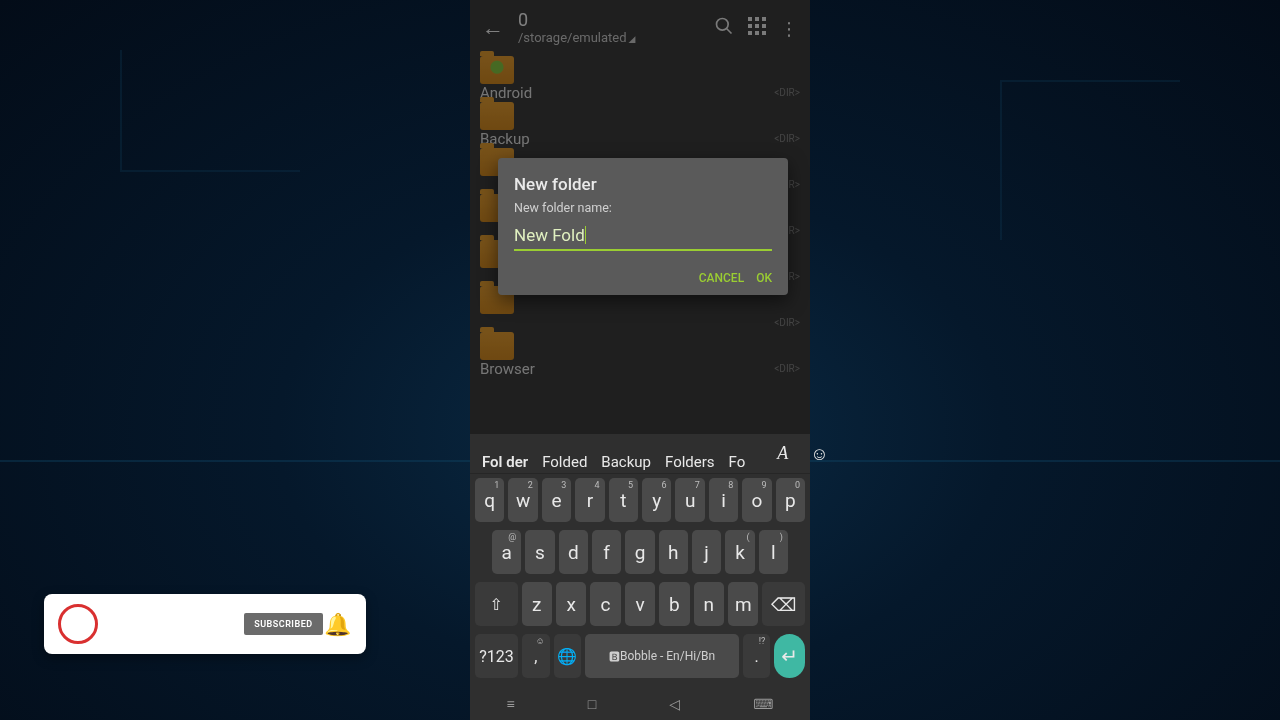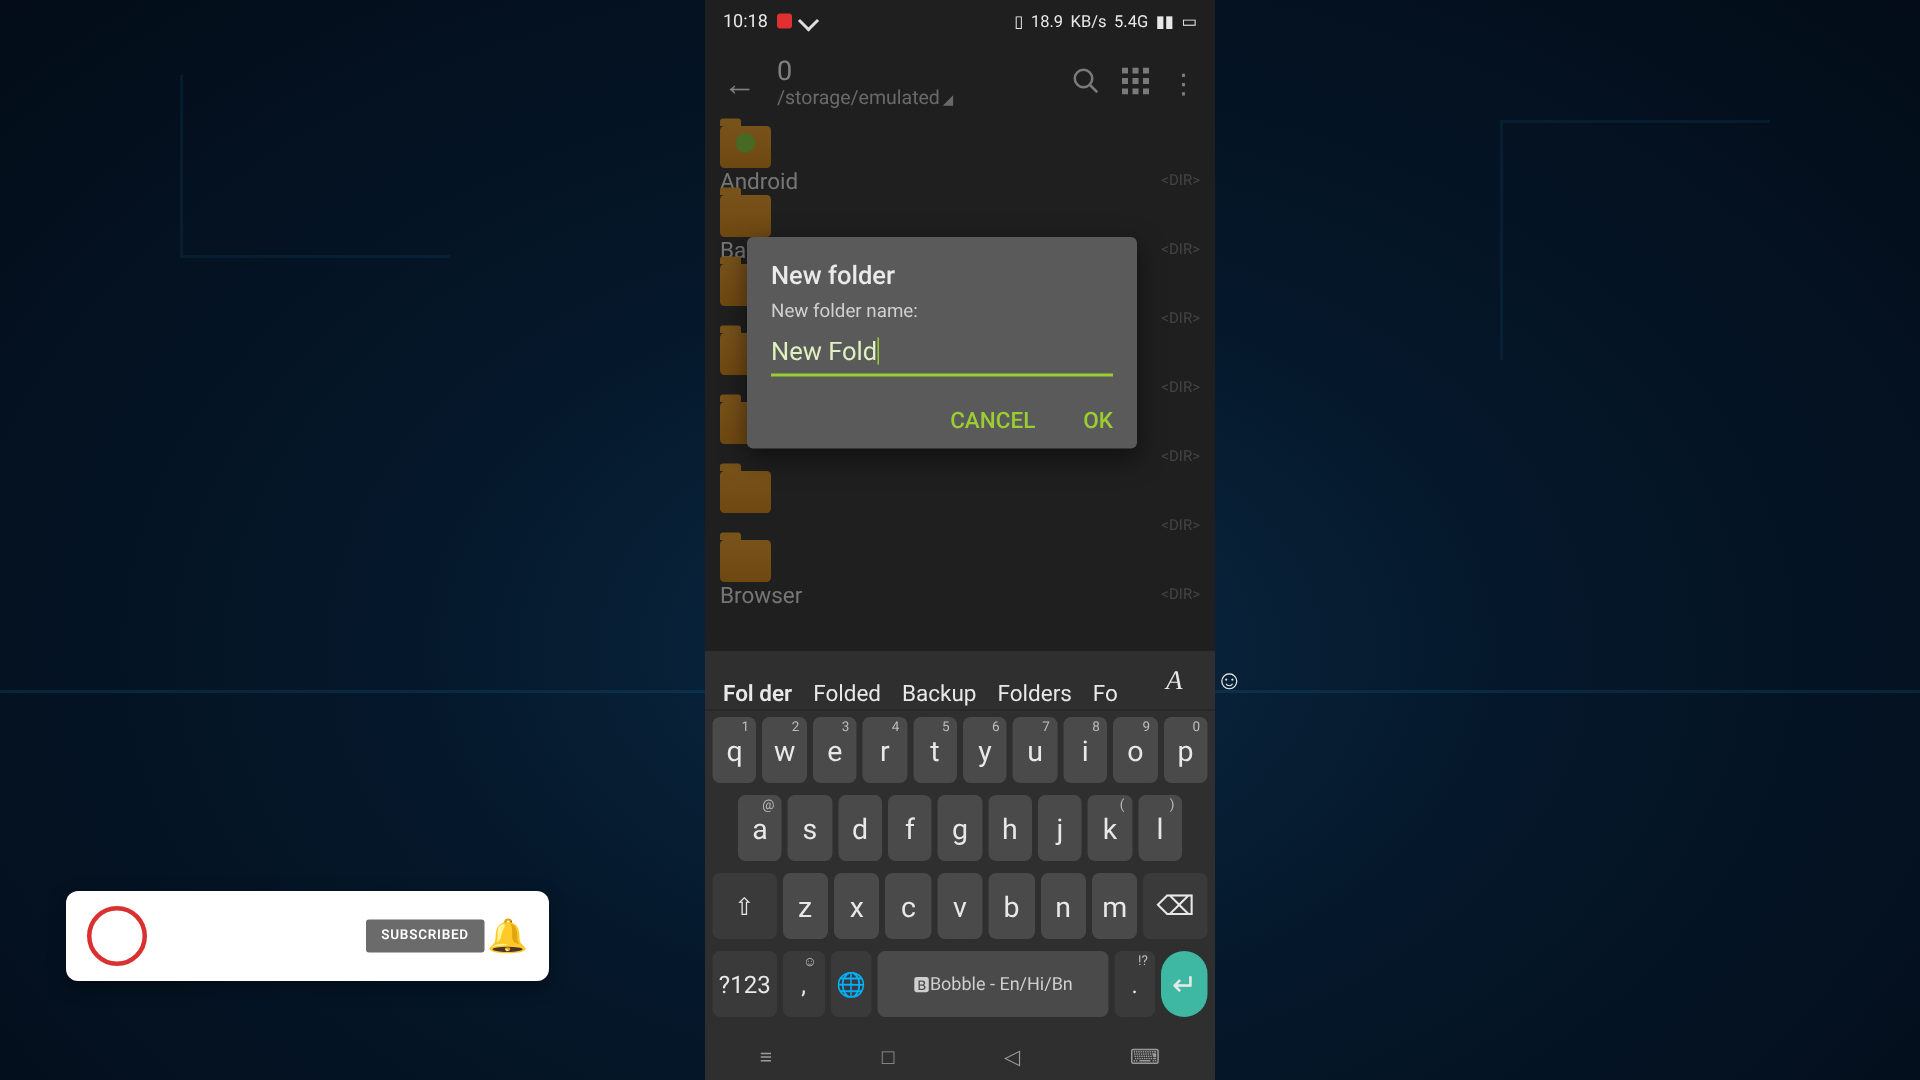--- a/index.html
+++ b/index.html
@@ -64,36 +64,36 @@
     radial-gradient(circle at 50% 40%, #7fbf3f 0 6px, transparent 7px);
 }
 .row .name { font-size:15px; color:#d5d5d5; }
 .row .dir { position:absolute; right:10px; bottom:4px; font-size:10px; color:#7a7a7a; }
 
 
 .dim { filter: brightness(.55); }
 
 
 .dialog {
-  position:absolute; left:498px; top:158px; width:260px; background:#5a5a5a;
+  position:absolute; left:498px; top:158px; width:290px; background:#5a5a5a;
   border-radius:4px; box-shadow:0 6px 18px rgba(0,0,0,.5); color:#eaeaea;
   padding:16px 16px 10px;
 }
 .dialog .dtitle { font-size:17px; font-weight:500; margin-bottom:6px; }
 .dialog .dlabel { font-size:12.5px; color:#d0d0d0; margin-bottom:10px; }
 .dialog .dinput {
   font-size:17px; color:#e0f0c0; border:none; border-bottom:2px solid #9acd32;
   padding-bottom:4px; margin-bottom:20px; position:relative;
 }
 .dialog .dinput .cursor {
   display:inline-block; width:1px; height:18px; background:#9acd32; vertical-align:-3px;
   animation: blink 1s step-end infinite;
 }
 @keyframes blink { 50% { opacity:0; } }
-.dialog .dbtns { display:flex; justify-content:flex-end; gap:32px; font-size:15px; font-weight:500; }
+.dialog .dbtns { display:flex; justify-content:flex-end; gap:12px; font-size:12px; font-weight:500; }
 .dialog .dbtns .cancel { color:#9acd32; }
 .dialog .dbtns .ok { color:#9acd32; }
 
 
 .kbd {
   position:absolute; left:470px; top:434px; width:340px; height:286px;
   background:#2f2f2f; color:#e8e8e8;
 }
 .sugbar {
   height:40px; display:flex; align-items:center; gap:14px; padding:0 12px;
@@ -141,35 +141,20 @@
 }
 .subw .bell { color:#f0a020; font-size:22px; }
 </style>
 </head>
 <body>
 
 <div class="bg-lines"></div>
 
 <div class="phone">
 
-  <div class="statusbar">
-    <div class="left">
-      <span>10:18</span>
-      <span class="rec-dot"></span>
-      <span class="pencil"></span>
-    </div>
-    <div class="right">
-      <span>▯</span>
-      <span>18.9</span>
-      <span>KB/s</span>
-      <span>5.4G</span>
-      <span class="bars">▮▮</span>
-      <span class="batt">▭</span>
-    </div>
-  </div>
 
   <div class="appbar dim">
     <span class="back">←</span>
     <div class="titleblock">
       <div class="title0">0</div>
       <div class="path">
         <span>/storage/emulated</span><span class="tri">◢</span>
       </div>
     </div>
     <span class="icon">

